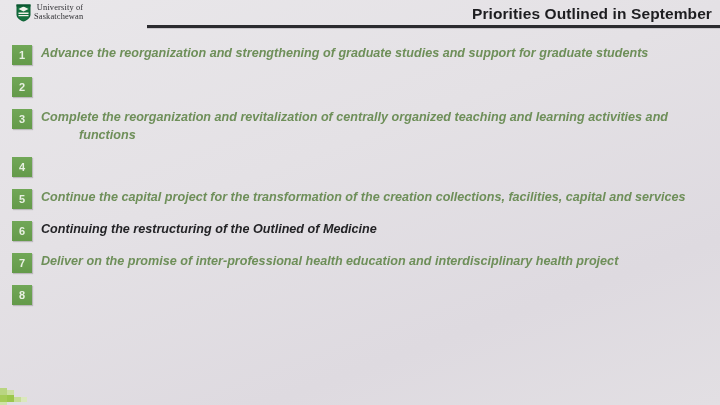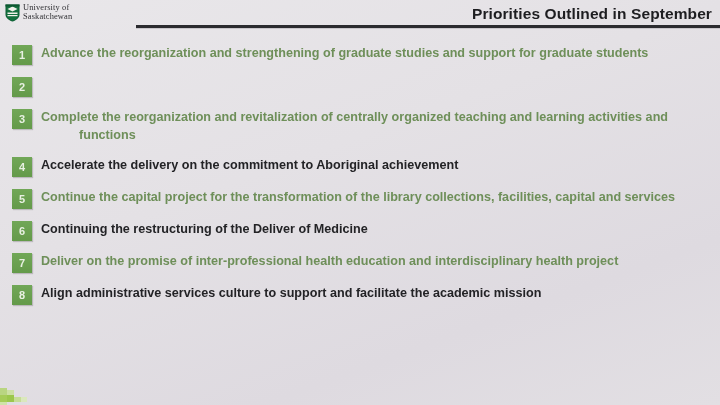--- a/index.html
+++ b/index.html
@@ -14,22 +14,23 @@
     height: 405px;
     overflow: hidden;
     background: linear-gradient(160deg, #e9e7ea 0%, #e4e1e5 40%, #dedae0 75%, #e2dfe3 100%);
     font-family: "Liberation Sans", sans-serif;
     -webkit-font-smoothing: antialiased;
   }
 
   
   #header {
     position: absolute;
-    top: 0; left: 0; right: 0;
+    top: 0; left: 11px; right: 0;
     height: 32px;
+    text-align: right;
   }
   .logo-wrap {
     position: absolute;
     left: 5px;
     top: 4px;
     display: flex;
     align-items: flex-start;
     gap: 3px;
   }
   .shield {
@@ -108,20 +109,21 @@
     margin-left: 9px;
     font-size: 12.6px;
     font-weight: bold;
     line-height: 1.42;
     padding-top: 1px;
     text-indent: 0;
     padding-left: 38px;
   }
   .item-text > span.firstline-fix {
     margin-left: -38px;
+    font-style: italic;
   }
   .tone-green { color: #6e8f59; }
   .tone-dark  { color: #232326; }
 
   
   #corner-deco {
     position: absolute;
     left: 0;
     bottom: 0;
     width: 34px;
@@ -164,37 +166,35 @@
       </div>
       <div class="priority-item">
         <div class="num-badge">2</div>
       </div>
       <div class="priority-item">
         <div class="num-badge">3</div>
         <div class="item-text tone-green"><span class="firstline-fix">Complete the reorganization and revitalization of centrally organized teaching and learning activities and functions</span></div>
       </div>
       <div class="priority-item">
         <div class="num-badge">4</div>
-        <div class="item-text tone-dark"><span class="firstline-fix">Accelerate the delivery on the commitment to Aboriginal achievement</span></div>
       </div>
       <div class="priority-item">
         <div class="num-badge">5</div>
-        <div class="item-text tone-green"><span class="firstline-fix">Continue the capital project for the transformation of the library collections, facilities, capital and services</span></div>
+        <div class="item-text tone-green"><span class="firstline-fix">Continue the capital project for the transformation of the creation collections, facilities, capital and services</span></div>
       </div>
       <div class="priority-item">
         <div class="num-badge">6</div>
-        <div class="item-text tone-dark"><span class="firstline-fix">Continuing the restructuring of the Deliver of Medicine</span></div>
+        <div class="item-text tone-dark"><span class="firstline-fix">Continuing the restructuring of the Outlined of Medicine</span></div>
       </div>
       <div class="priority-item">
         <div class="num-badge">7</div>
         <div class="item-text tone-green"><span class="firstline-fix">Deliver on the promise of inter-professional health education and interdisciplinary health project</span></div>
       </div>
       <div class="priority-item">
         <div class="num-badge">8</div>
-        <div class="item-text tone-dark"><span class="firstline-fix">Align administrative services culture to support and facilitate the academic mission</span></div>
       </div>
     </div>
 
   <div id="corner-deco">
     <div class="px" style="left:0px;  bottom:10px; width:7px; height:7px; background:#b9d581;"></div>
     <div class="px" style="left:0px;  bottom:3px;  width:7px; height:7px; background:#a6cc58;"></div>
     <div class="px" style="left:7px;  bottom:3px;  width:7px; height:7px; background:#9cc74c;"></div>
     <div class="px" style="left:7px;  bottom:10px; width:7px; height:5px; background:#cde0a4;"></div>
     <div class="px" style="left:14px; bottom:3px;  width:7px; height:5px; background:#c6dd96;"></div>
     <div class="px" style="left:21px; bottom:3px;  width:6px; height:5px; background:#dbe8bd;"></div>

